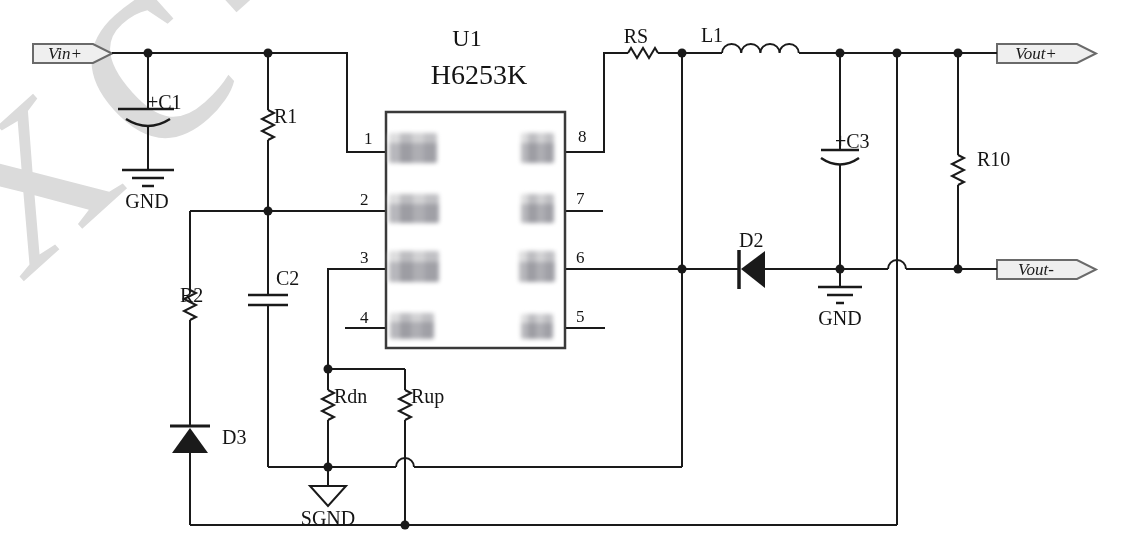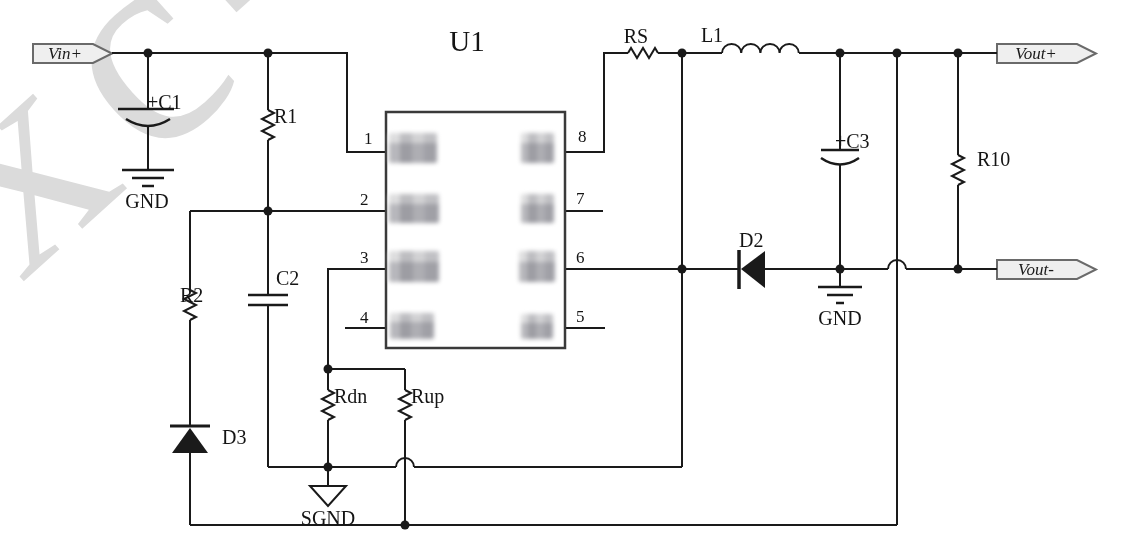--- a/index.html
+++ b/index.html
@@ -26,21 +26,21 @@
   .lbl{
     position:absolute;
     color:#141414;
     font-size:20px;
     line-height:1.05;
     white-space:nowrap;
     z-index:3;
   }
   .lbl.center{transform:translateX(-50%);}
   .pin-num{font-size:17px;}
-  .ic-title{font-size:29px;}
+  .ic-title{font-size:24px;}
   .ic-part{font-size:28px;}
   .term-text{
     position:absolute;z-index:3;
     font-size:17px;color:#1a1a1a;
     text-align:center;
     font-style:italic;
   }
   .blob{
     position:absolute;z-index:2;
     filter:blur(2.2px);
@@ -171,20 +171,21 @@
   <div class="blob" style="left:521px;top:133px;width:33px;height:30px"></div>
   <div class="blob" style="left:521px;top:194px;width:33px;height:29px"></div>
   <div class="blob" style="left:519px;top:251px;width:36px;height:31px"></div>
   <div class="blob" style="left:521px;top:314px;width:32px;height:25px"></div>
 
   <div class="term-text" style="left:34px;top:44px;width:62px">Vin+</div>
   <div class="term-text" style="left:999px;top:44px;width:74px">Vout+</div>
   <div class="term-text" style="left:999px;top:260px;width:74px">Vout-</div>
 
   <div class="lbl center ic-title" style="left:467px;top:26px">U1</div>
+  <div class="lbl center ic-part" style="left:479px;top:60px">H6253K</div>
 
   <div class="lbl pin-num" style="left:364px;top:130px">1</div>
   <div class="lbl pin-num" style="left:360px;top:191px">2</div>
   <div class="lbl pin-num" style="left:360px;top:249px">3</div>
   <div class="lbl pin-num" style="left:360px;top:309px">4</div>
   <div class="lbl pin-num" style="left:578px;top:128px">8</div>
   <div class="lbl pin-num" style="left:576px;top:190px">7</div>
   <div class="lbl pin-num" style="left:576px;top:249px">6</div>
   <div class="lbl pin-num" style="left:576px;top:308px">5</div>
 

